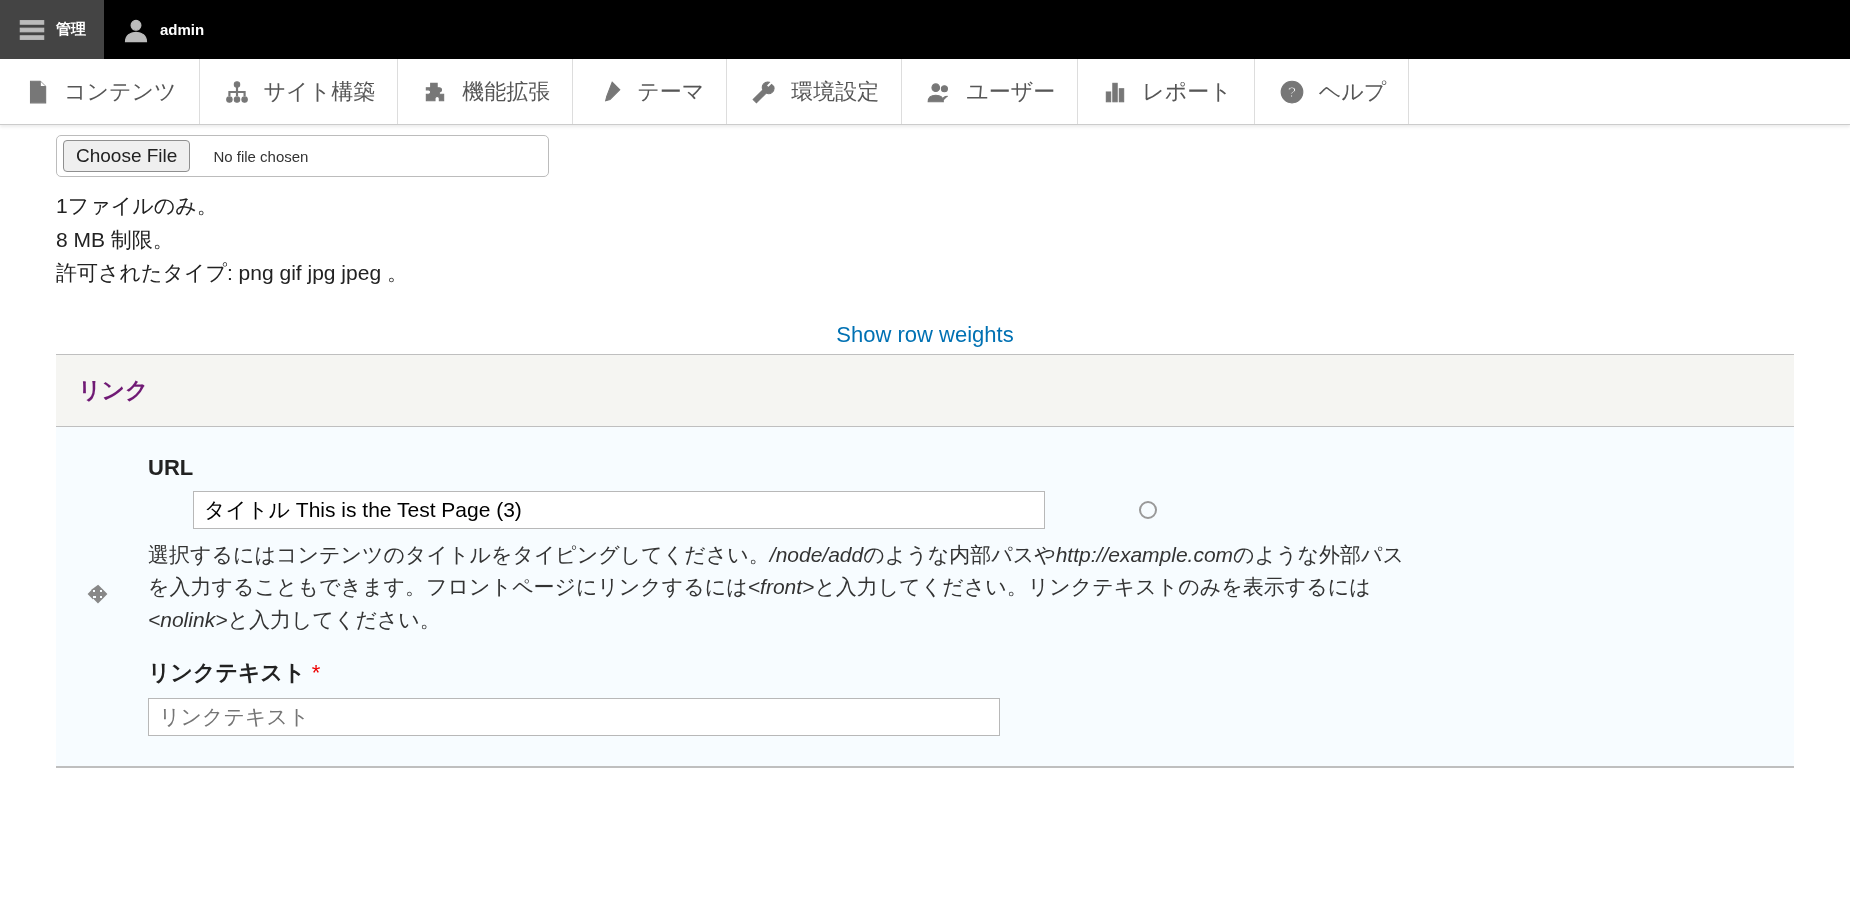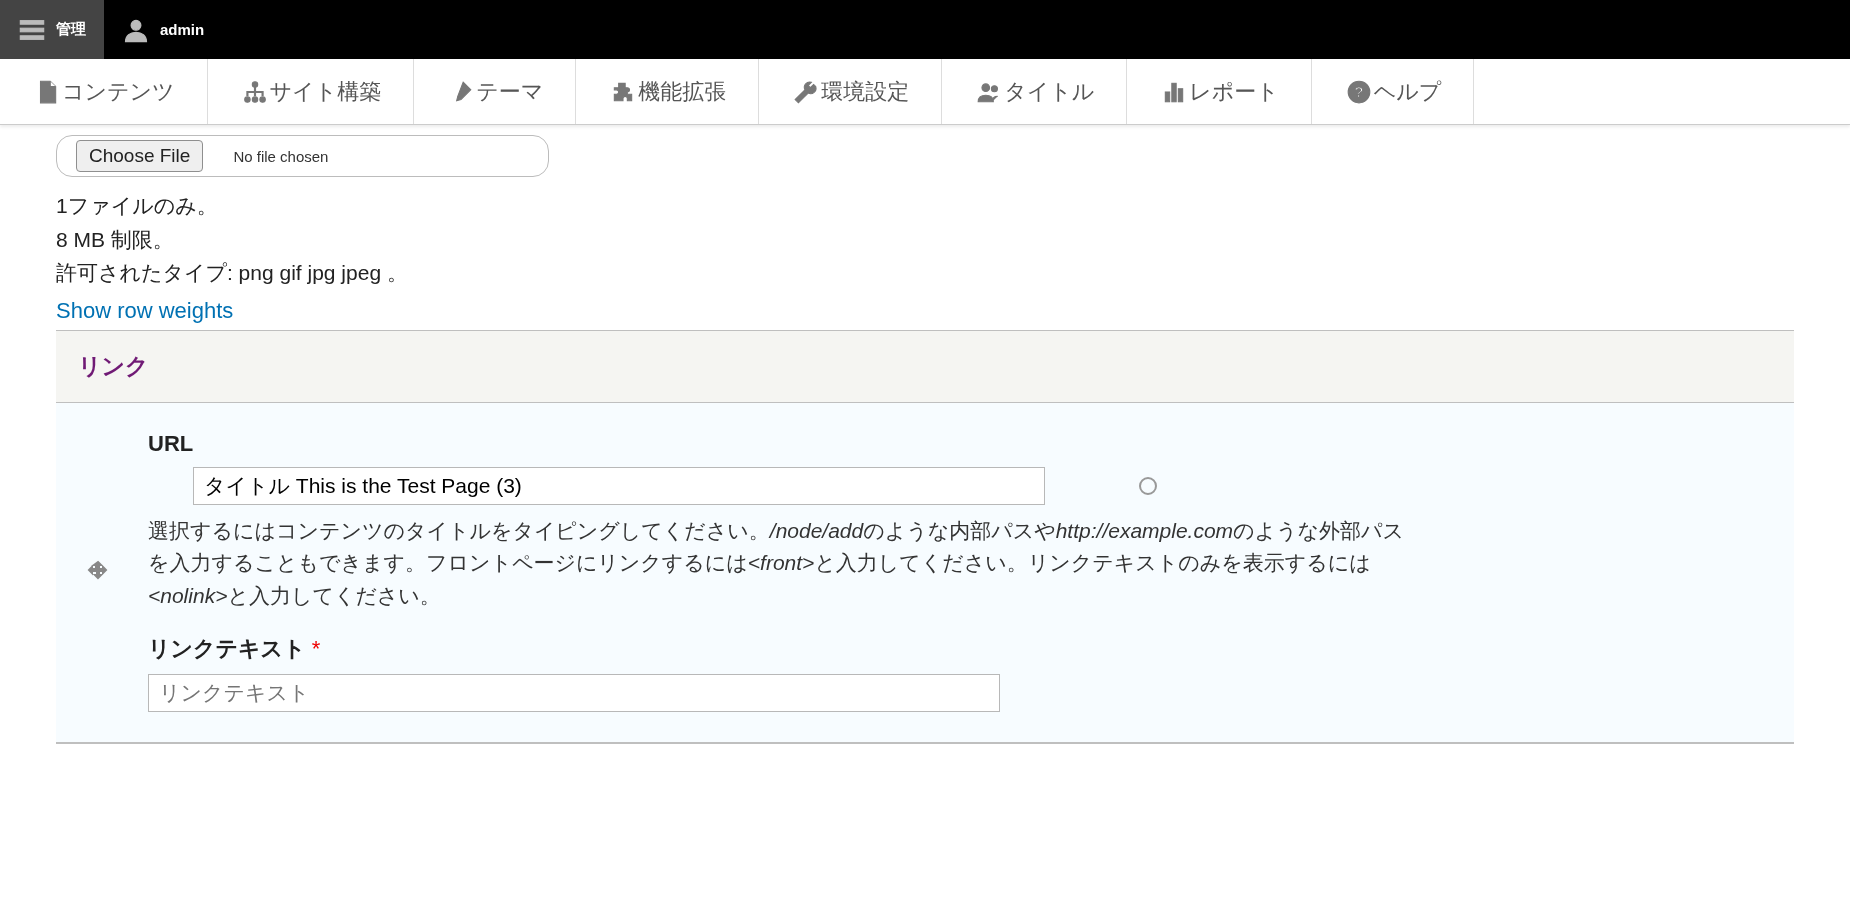--- a/index.html
+++ b/index.html
@@ -6,33 +6,33 @@
 body { font-family: "Lucida Grande", -apple-system, BlinkMacSystemFont, "Segoe UI", sans-serif; font-size: 19px; color: #222; background: #fff; }
 
 
 .topbar { background: #000; color: #fff; display: flex; align-items: center; height: 59px; }
 .topbar-item { display: inline-flex; align-items: center; padding: 0 18px; height: 100%; color: #fff; font-size: 15px; font-weight: bold; cursor: pointer; gap: 10px; }
 .topbar-item.active { background: #444; }
 .topbar-item .ticon { display: inline-flex; width: 28px; height: 28px; align-items: center; justify-content: center; stroke: #bbb; fill: #bbb; }
 
 
 .admintabs { background: #fff; border-bottom: 1px solid #ccc; height: 66px; display: flex; box-shadow: 0 2px 3px rgba(0,0,0,0.08); }
-.admintabs .tab { display: inline-flex; align-items: center; padding: 0 32px; font-size: 22px; color: #565656; border-right: 1px solid #ddd; cursor: pointer; }
+.admintabs .tab { display: inline-flex; align-items: center; gap: 12px; padding: 0 22px; font-size: 22px; color: #565656; border-right: 1px solid #ddd; cursor: pointer; }
 .admintabs .tab .aicon { width: 30px; height: 30px; display:inline-flex; align-items:center; justify-content:center; }
 .admintabs .tab .aicon svg { width: 26px; height: 26px; fill: #777; stroke: #777; }
 
 
 .content { padding: 10px 56px 40px 56px; }
 .filewrap { margin-top: 0; }
-.file-btn { display: inline-flex; align-items: center; border:1px solid #bcbcbc; border-radius: 16px; background: #fff; padding: 4px 6px 4px 19px; min-width: 493px; gap: 30px; }
+.file-btn { display: inline-flex; align-items: center; border:1px solid #bcbcbc; border-radius: 5px; background: #fff; padding: 4px 6px 4px 6px; min-width: 493px; gap: 23px; }
 .file-btn .choose { background: #efefef; border: 1px solid #8f8f8f; border-radius: 4px; padding: 4px 12px; font-size: 19px; font-family: Arial, sans-serif; color: #222; }
 .file-btn .nofile { font-size: 15px; color: #333; }
 .file-help { margin-top: 12px; font-size: 21px; color: #222; line-height: 1.6; }
 
-.row-weights { text-align: left; margin-top: 8px; }
+.row-weights { text-align: center; margin-top: 32px; }
 .row-weights a { color: #0071b3; font-size: 22px; text-decoration: none; }
 
 .section { margin-top: 6px; border: 1px solid #bfbfbf; border-left: none; border-right: none; }
 .section-header { background: #f5f5f2; padding: 20px 22px; font-size: 23px; font-weight: bold; color: #701a75; border-bottom: 1px solid #bfbfbf; }
 .section-body { background: #f7fcff; padding: 28px 22px 30px 22px; display: flex; gap: 30px; align-items: center; border-bottom: 1px solid #bfbfbf; }
 
 .drag-handle { width: 40px; display:flex; align-items:center; justify-content:center; cursor: move; color: #888; }
 .drag-handle svg { width: 24px; height: 24px; stroke: #888; fill: none; stroke-width: 2; }
 
 .fields { flex: 1; }
@@ -90,50 +90,50 @@
           <circle cx="12" cy="19" r="2.5"></circle>
           <circle cx="19" cy="19" r="2.5"></circle>
           <path d="M12 7v5M12 12H5v4M12 12h7v4M12 12v4" stroke="#777" fill="none" stroke-width="2"></path>
         </svg>
       </span>
     <span>サイト構築</span>
   </div>
   <div class="tab">
     <span class="aicon">
         <svg viewBox="0 0 24 24">
+          <path d="M4 8h4V4h6v4h2a2 2 0 1 1 0 4v2h4v6h-4v-2a2 2 0 1 0-4 0v2H4v-6h2a2 2 0 1 0 0-4H4z"></path>
+        </svg>
+      </span>
+    <span>機能拡張</span>
+  </div>
+  <div class="tab">
+    <span class="aicon">
+        <svg viewBox="0 0 24 24">
           <path d="M14 3l7 7-9 9-4 1 1-4z"></path>
         </svg>
       </span>
     <span>テーマ</span>
-  </div>
-  <div class="tab">
-    <span class="aicon">
-        <svg viewBox="0 0 24 24">
-          <path d="M4 8h4V4h6v4h2a2 2 0 1 1 0 4v2h4v6h-4v-2a2 2 0 1 0-4 0v2H4v-6h2a2 2 0 1 0 0-4H4z"></path>
-        </svg>
-      </span>
-    <span>機能拡張</span>
   </div>
   <div class="tab">
     <span class="aicon">
         <svg viewBox="0 0 24 24">
           <path d="M21 7a5 5 0 0 1-7 6L5 22l-3-3 9-9a5 5 0 0 1 6-7l-3 3 2 2 3-3z"></path>
         </svg>
       </span>
     <span>環境設定</span>
   </div>
   <div class="tab">
     <span class="aicon">
         <svg viewBox="0 0 24 24">
           <circle cx="9" cy="8" r="3.5"></circle>
           <circle cx="17" cy="9" r="2.8"></circle>
           <path d="M2 21c0-4 3-6 7-6s7 2 7 6zM15 21c0-3 2-5 5-5" stroke="#777" fill="#777"></path>
         </svg>
       </span>
-    <span>タイトル</span>
+    <span>ユーザー</span>
   </div>
   <div class="tab">
     <span class="aicon">
         <svg viewBox="0 0 24 24">
           <rect x="4" y="12" width="4" height="9"></rect>
           <rect x="10" y="4" width="4" height="17"></rect>
           <rect x="16" y="9" width="4" height="12"></rect>
         </svg>
       </span>
     <span>レポート</span>

